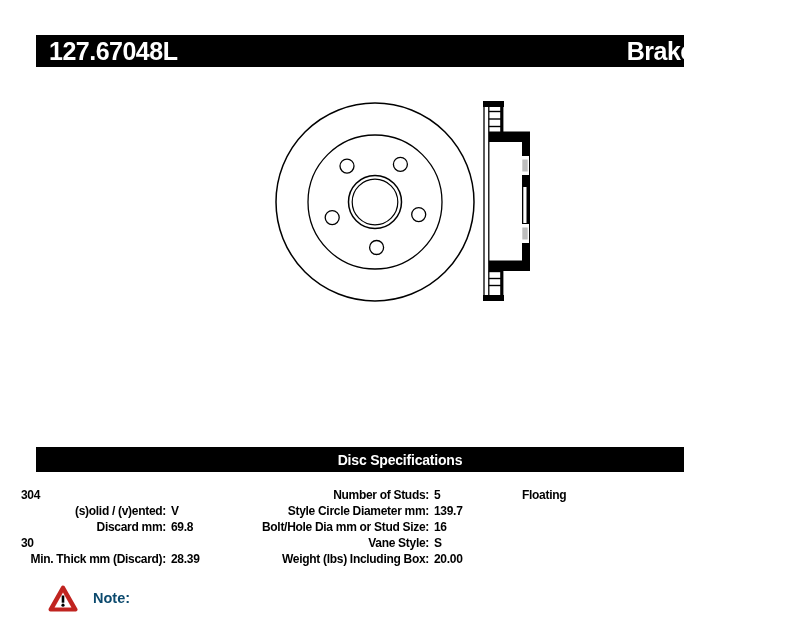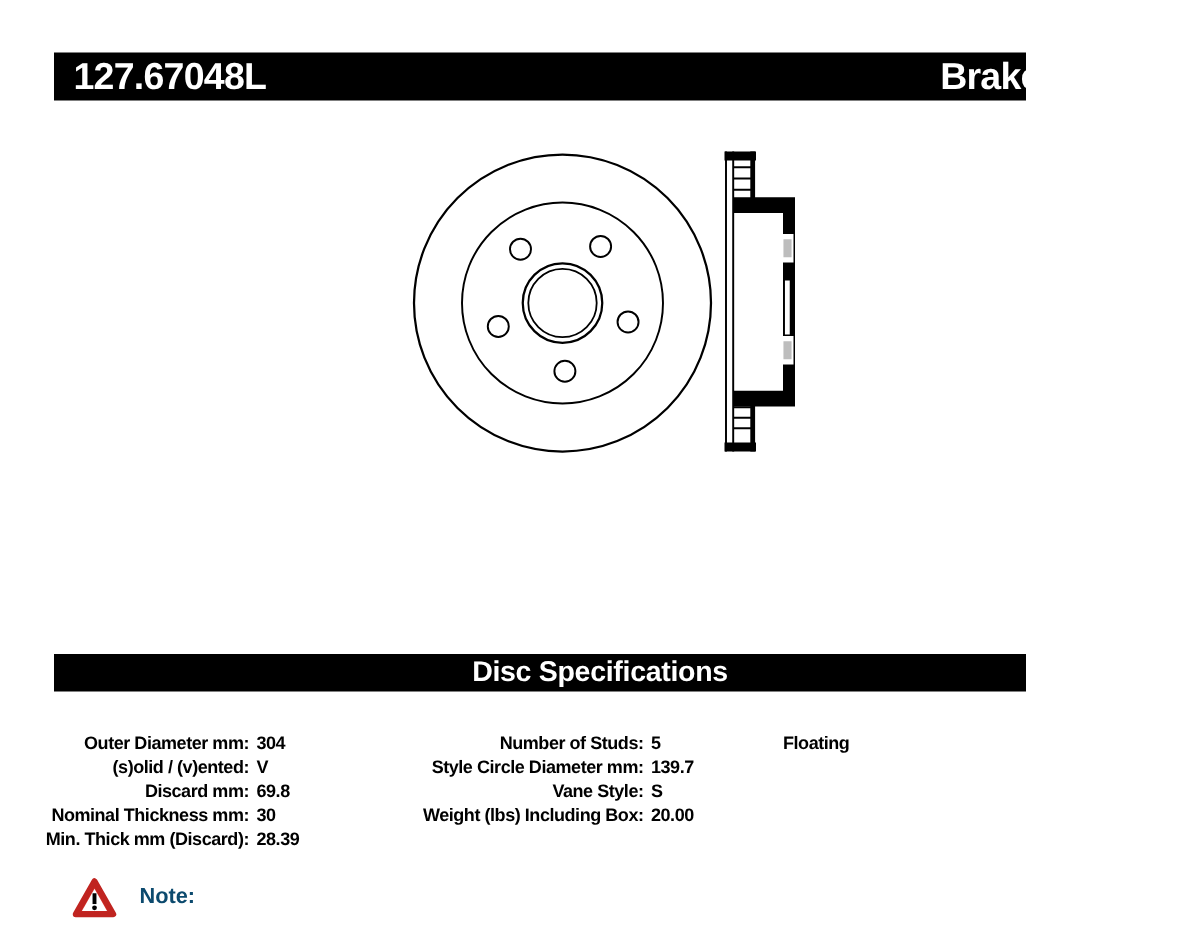--- a/index.html
+++ b/index.html
@@ -9,22 +9,22 @@
   }
   .bar{
     position:absolute;left:36px;width:728px;background:#000;color:#fff;
     font-weight:bold;box-sizing:border-box;
   }
   .bar-top{
     top:19px;height:32px;display:flex;align-items:center;
     justify-content:space-between;padding:0 13px;font-size:25px;letter-spacing:-0.5px;
   }
   .bar-spec{
-    top:420px;height:25px;display:flex;align-items:center;justify-content:center;
-    font-size:19px;letter-spacing:-0.2px;text-align:center;
+    top:431px;height:25px;display:flex;align-items:center;justify-content:center;
+    font-size:14px;letter-spacing:-0.2px;text-align:center;
   }
   .drawing{position:absolute;left:255px;top:78px;}
   .spec-col{position:absolute;top:471px;}
   .spec-row{
     display:flex;line-height:16px;font-size:12px;font-weight:bold;
     letter-spacing:-0.3px;white-space:nowrap;color:#000;
   }
   .spec-label{flex:0 0 auto;text-align:right;}
   .spec-value{margin-left:5px;text-align:right;}
   .col-left{left:16px;}  .col-left  .spec-label{width:150px;}
@@ -89,48 +89,50 @@
       <rect x="267.3" y="133.5" width="5.4" height="12" fill="#bdbdbd"></rect>
     </g>
   </svg>
 
   <div class="bar bar-spec">
     <span>Disc Specifications</span>
   </div>
 
   <div class="spec-col col-left">
       <div class="spec-row">
-        <span class="spec-label">Outer Diameter mm:</span>
         <span class="spec-value">304</span>
       </div>
       <div class="spec-row">
         <span class="spec-label">(s)olid / (v)ented:</span>
         <span class="spec-value">V</span>
       </div>
       <div class="spec-row">
         <span class="spec-label">Discard mm:</span>
         <span class="spec-value">69.8</span>
       </div>
       <div class="spec-row">
-        <span class="spec-label">Nominal Thickness mm:</span>
         <span class="spec-value">30</span>
       </div>
       <div class="spec-row">
         <span class="spec-label">Min. Thick mm (Discard):</span>
         <span class="spec-value">28.39</span>
       </div>
     </div>
   <div class="spec-col col-mid">
       <div class="spec-row">
         <span class="spec-label">Number of Studs:</span>
         <span class="spec-value">5</span>
       </div>
       <div class="spec-row">
         <span class="spec-label">Style Circle Diameter mm:</span>
         <span class="spec-value">139.7</span>
+      </div>
+      <div class="spec-row">
+        <span class="spec-label">Bolt/Hole Dia mm or Stud Size:</span>
+        <span class="spec-value">16</span>
       </div>
       <div class="spec-row">
         <span class="spec-label">Vane Style:</span>
         <span class="spec-value">S</span>
       </div>
       <div class="spec-row">
         <span class="spec-label">Weight (lbs) Including Box:</span>
         <span class="spec-value">20.00</span>
       </div>
     </div>

